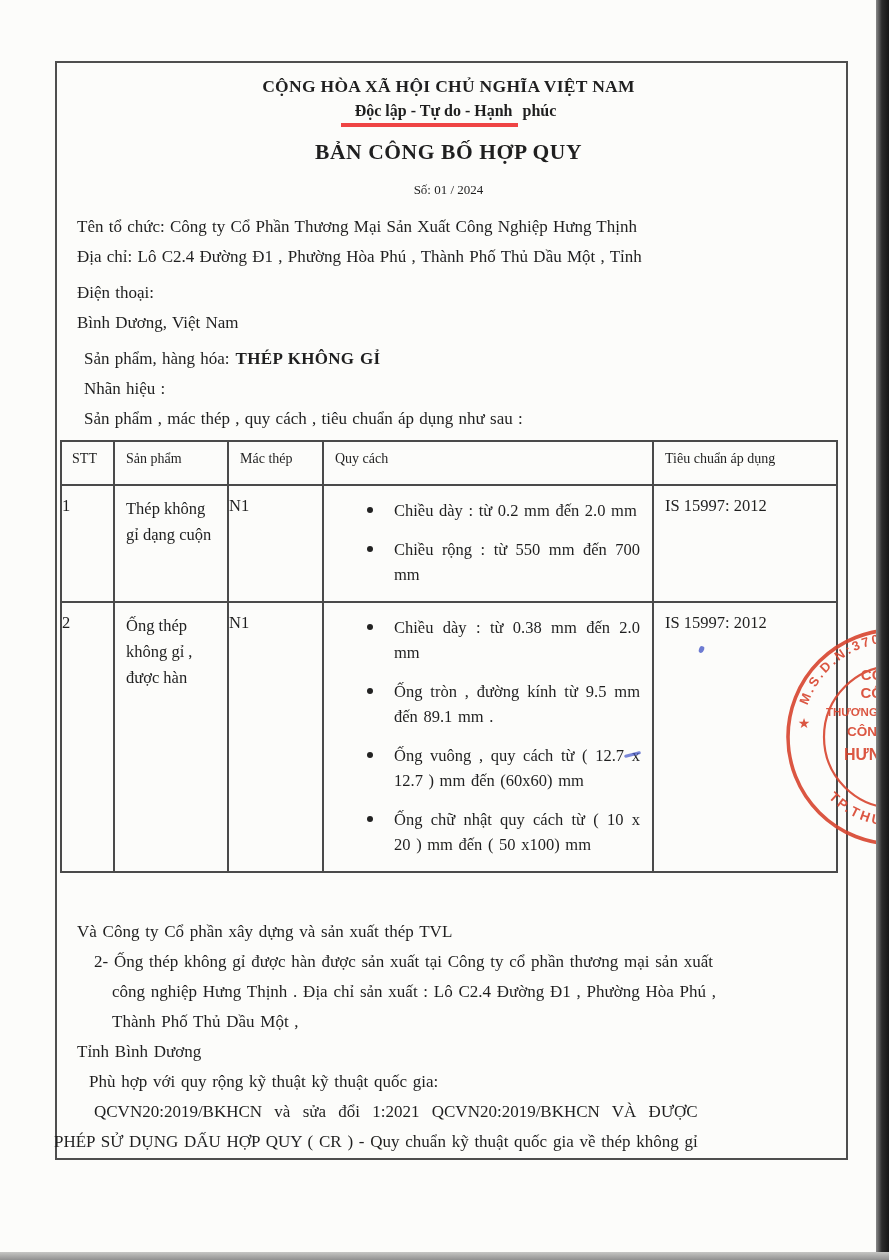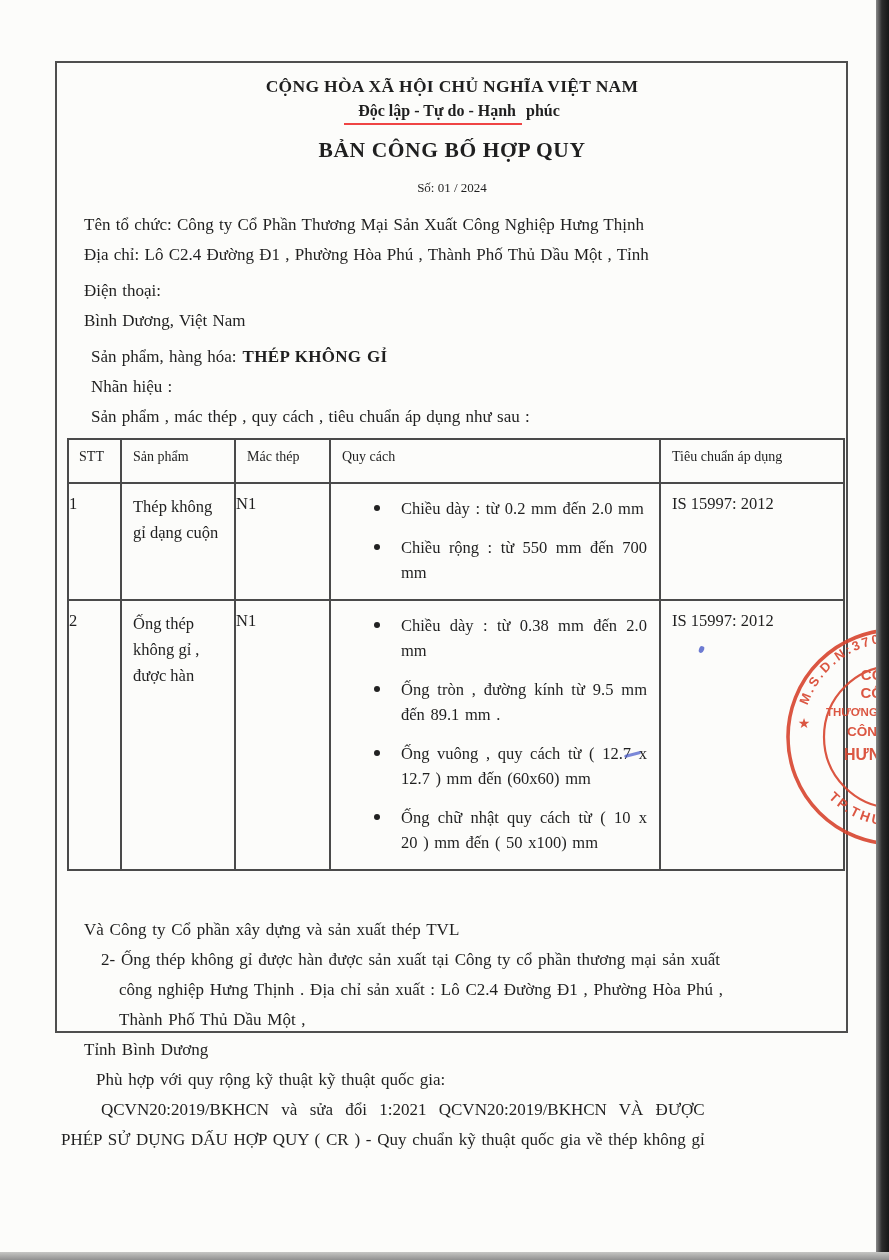--- a/index.html
+++ b/index.html
@@ -8,37 +8,37 @@
     position:relative;
     background:#fcfcfa;
     overflow:hidden;
     font-family:"Liberation Serif","DejaVu Serif",serif;
     color:#1f1f1f;
   }
   
   .sheet {
     position:absolute;
     left:55px; top:61px;
-    width:793px; height:972px;
+    width:793px; height:1099px;
     border:2px solid #4e4e4e;
     background:transparent;
-    padding:12px 26px 0 27px;
+    padding:12px 26px 0 20px;
   }
   
   .republic {
     text-align:center; font-weight:bold;
     font-size:17.5px; line-height:22px; letter-spacing:.3px;
   }
   .motto {
     text-align:center; font-weight:bold;
     font-size:16px; line-height:22px; margin-top:3px;
   }
   .motto .und {
     display:inline-block;
-    border-bottom:2px solid #ef4444;
+    border-bottom:4px solid #ef4444;
     padding:0 6px 1px 14px;
   }
   .doc-title {
     text-align:center; font-weight:bold;
     font-size:21.5px; line-height:27px; letter-spacing:.6px;
     margin-top:12px;
   }
   .doc-number {
     text-align:center; font-size:13px; line-height:24px; margin-top:12px;
   }

